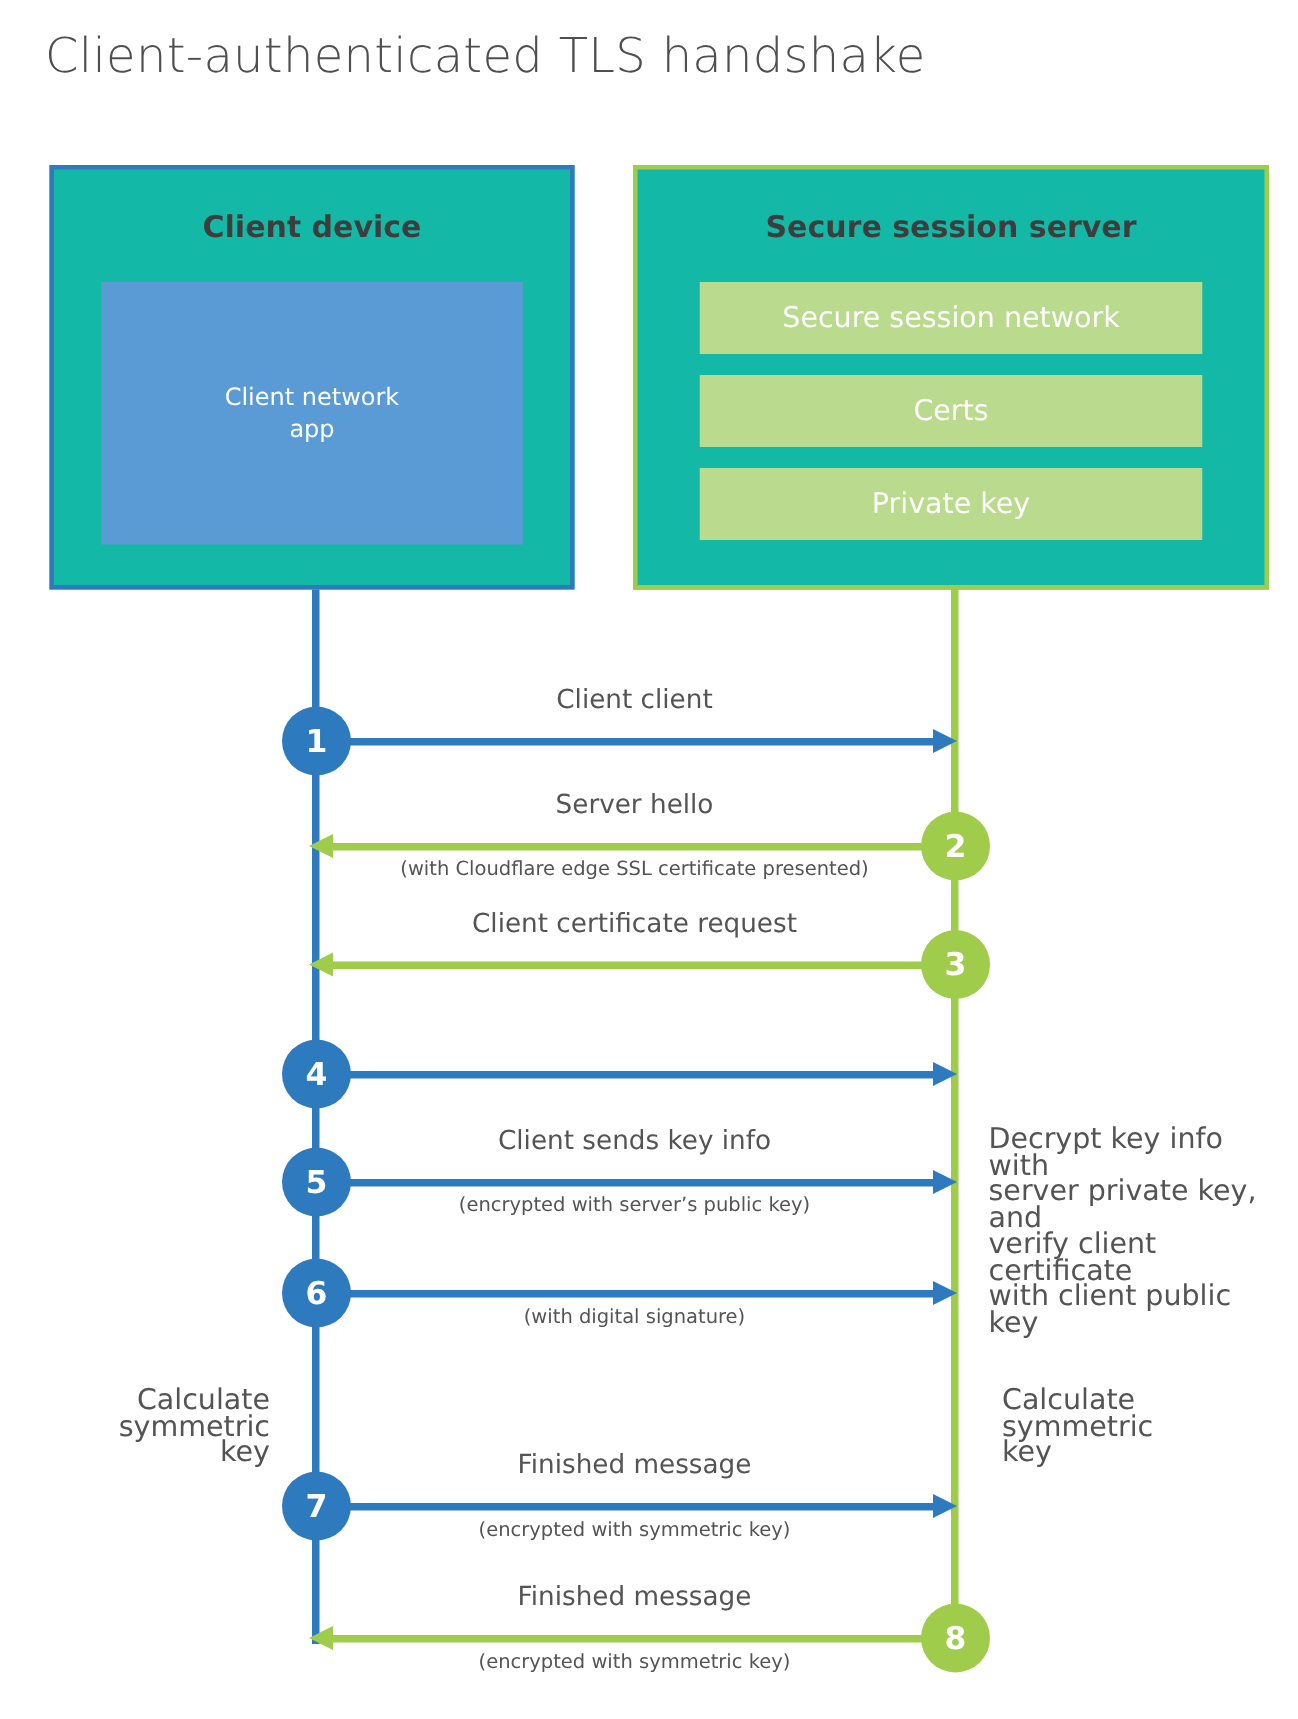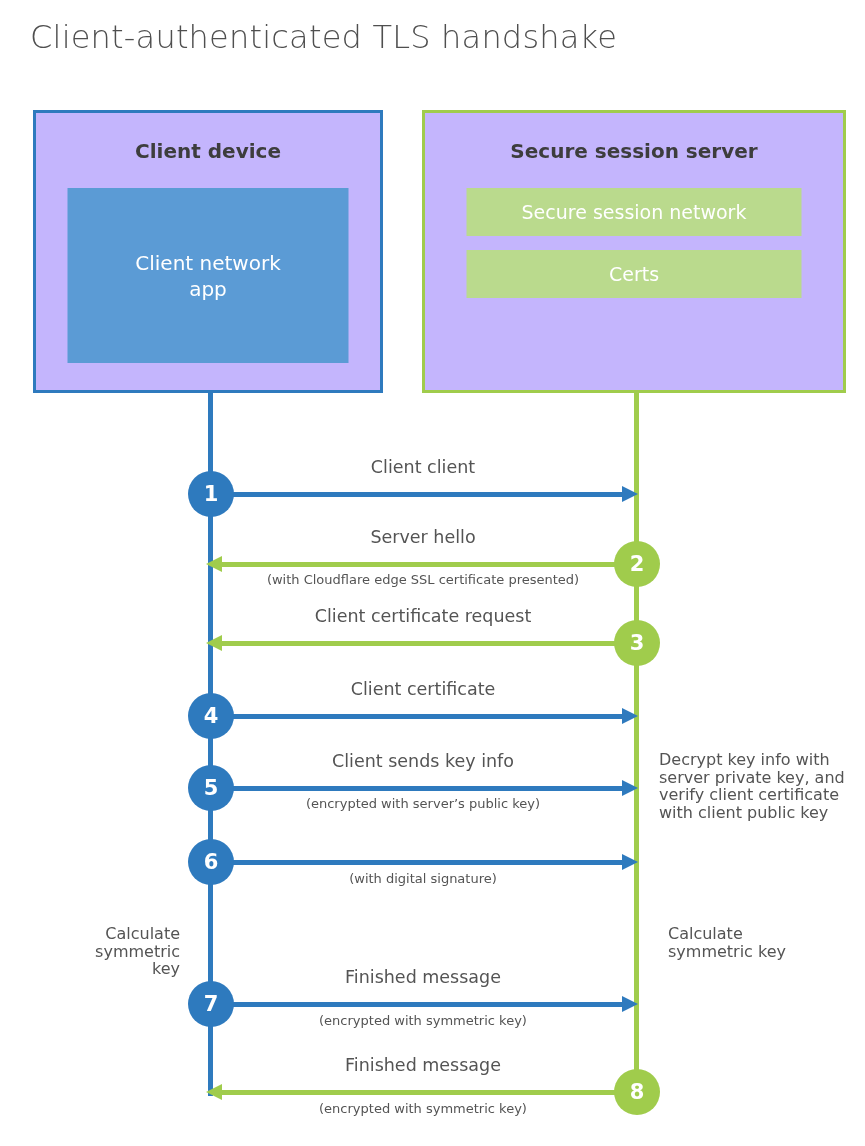--- a/index.html
+++ b/index.html
@@ -11,28 +11,28 @@
     --text-dark:#3d3d3d;
     --text-label:#545454;
   }
   *{margin:0;padding:0;box-sizing:border-box;}
   html,body{background:#ffffff;}
   body{font-family:"DejaVu Sans","Liberation Sans",sans-serif;}
   .canvas{position:relative;width:865px;height:1146px;background:#fff;overflow:hidden;}
 
   .page-title{position:absolute;left:30px;top:18px;font-size:32px;font-weight:300;color:var(--text-title);letter-spacing:0.2px;}
 
-  .actor-box{position:absolute;top:110px;height:283px;background:#c4b5fd;}
+  .actor-box{position:absolute;top:110px;height:283px;background:#14b8a6;}
   .client-box{left:33px;width:350px;border:3px solid var(--blue);}
   .server-box{left:422px;width:424px;border:3px solid var(--green);}
   .box-title{margin-top:26px;text-align:center;font-size:20px;font-weight:bold;color:var(--text-dark);}
 
   .app-box{position:absolute;left:50%;transform:translateX(-50%);top:75px;width:281px;height:175px;
     background:var(--blue-fill);display:flex;align-items:center;justify-content:center;}
-  .app-box span{color:#fff;font-size:20px;text-align:center;white-space:pre-line;line-height:1.3;}
+  .app-box span{color:#fff;font-size:16px;text-align:center;white-space:pre-line;line-height:1.3;}
 
   .server-bar{position:absolute;left:50%;transform:translateX(-50%);width:335px;height:48px;
     background:var(--green-fill);color:#fff;font-size:19px;display:flex;align-items:center;justify-content:center;}
 
   .vline{position:absolute;width:5px;}
   .vline-blue{left:208px;top:393px;height:703px;background:var(--blue);}
   .vline-green{left:634px;top:392px;height:700px;background:var(--green);}
 
   .shaft{position:absolute;height:5px;}
   .shaft-blue{left:230px;width:392px;background:var(--blue);}
@@ -43,21 +43,21 @@
   .head-left{left:206px;border-right:16px solid var(--green);}
 
   .step-circle{position:absolute;width:46px;height:46px;border-radius:50%;
     display:flex;align-items:center;justify-content:center;color:#fff;font-weight:bold;font-size:21px;}
   .circle-blue{left:188px;background:var(--blue);}
   .circle-green{left:614px;background:var(--green);}
 
   .msg-label{position:absolute;left:240px;width:366px;text-align:center;font-size:17.5px;color:var(--text-label);}
   .msg-sub{position:absolute;left:200px;width:446px;text-align:center;font-size:13px;color:var(--text-label);}
 
-  .note{position:absolute;font-size:16px;line-height:17.5px;color:var(--text-label);white-space:pre-line;}
+  .note{position:absolute;font-size:19px;line-height:17.5px;color:var(--text-label);white-space:pre-line;}
   .note-decrypt{left:659px;top:751px;width:190px;text-align:left;}
   .note-calc-left{left:78px;top:925px;width:102px;text-align:right;}
   .note-calc-right{left:668px;top:925px;width:120px;text-align:left;}
 </style>
 </head>
 <body>
 
 <div class="canvas">
 
   <div class="page-title">Client-authenticated TLS handshake</div>
@@ -67,20 +67,21 @@
     <div class="app-box">
       <span>Client network
 app</span>
     </div>
   </div>
 
   <div class="actor-box server-box">
     <div class="box-title">Secure session server</div>
     <div class="server-bar" style="top:75px;">Secure session network</div>
     <div class="server-bar" style="top:137px;">Certs</div>
+    <div class="server-bar" style="top:199px;">Private key</div>
   </div>
 
   <div class="vline vline-blue"></div>
   <div class="vline vline-green"></div>
 
   <div class="shaft shaft-blue" style="top:492px;"></div>
   <div class="head head-right" style="top:486px;"></div>
   <div class="step-circle circle-blue" style="top:471px;">
     <span>1</span>
   </div>
@@ -99,21 +100,20 @@
   <div class="step-circle circle-green" style="top:620px;">
     <span>3</span>
   </div>
   <div class="msg-label" style="top:606px;">Client certificate request</div>
 
   <div class="shaft shaft-blue" style="top:714px;"></div>
   <div class="head head-right" style="top:708px;"></div>
   <div class="step-circle circle-blue" style="top:693px;">
     <span>4</span>
   </div>
-  <div class="msg-label" style="top:679px;">Client certificate</div>
 
   <div class="shaft shaft-blue" style="top:786px;"></div>
   <div class="head head-right" style="top:780px;"></div>
   <div class="step-circle circle-blue" style="top:765px;">
     <span>5</span>
   </div>
   <div class="msg-label" style="top:751px;">Client sends key info</div>
   <div class="msg-sub" style="top:796px;">(encrypted with server’s public key)</div>
 
   <div class="shaft shaft-blue" style="top:860px;"></div>

